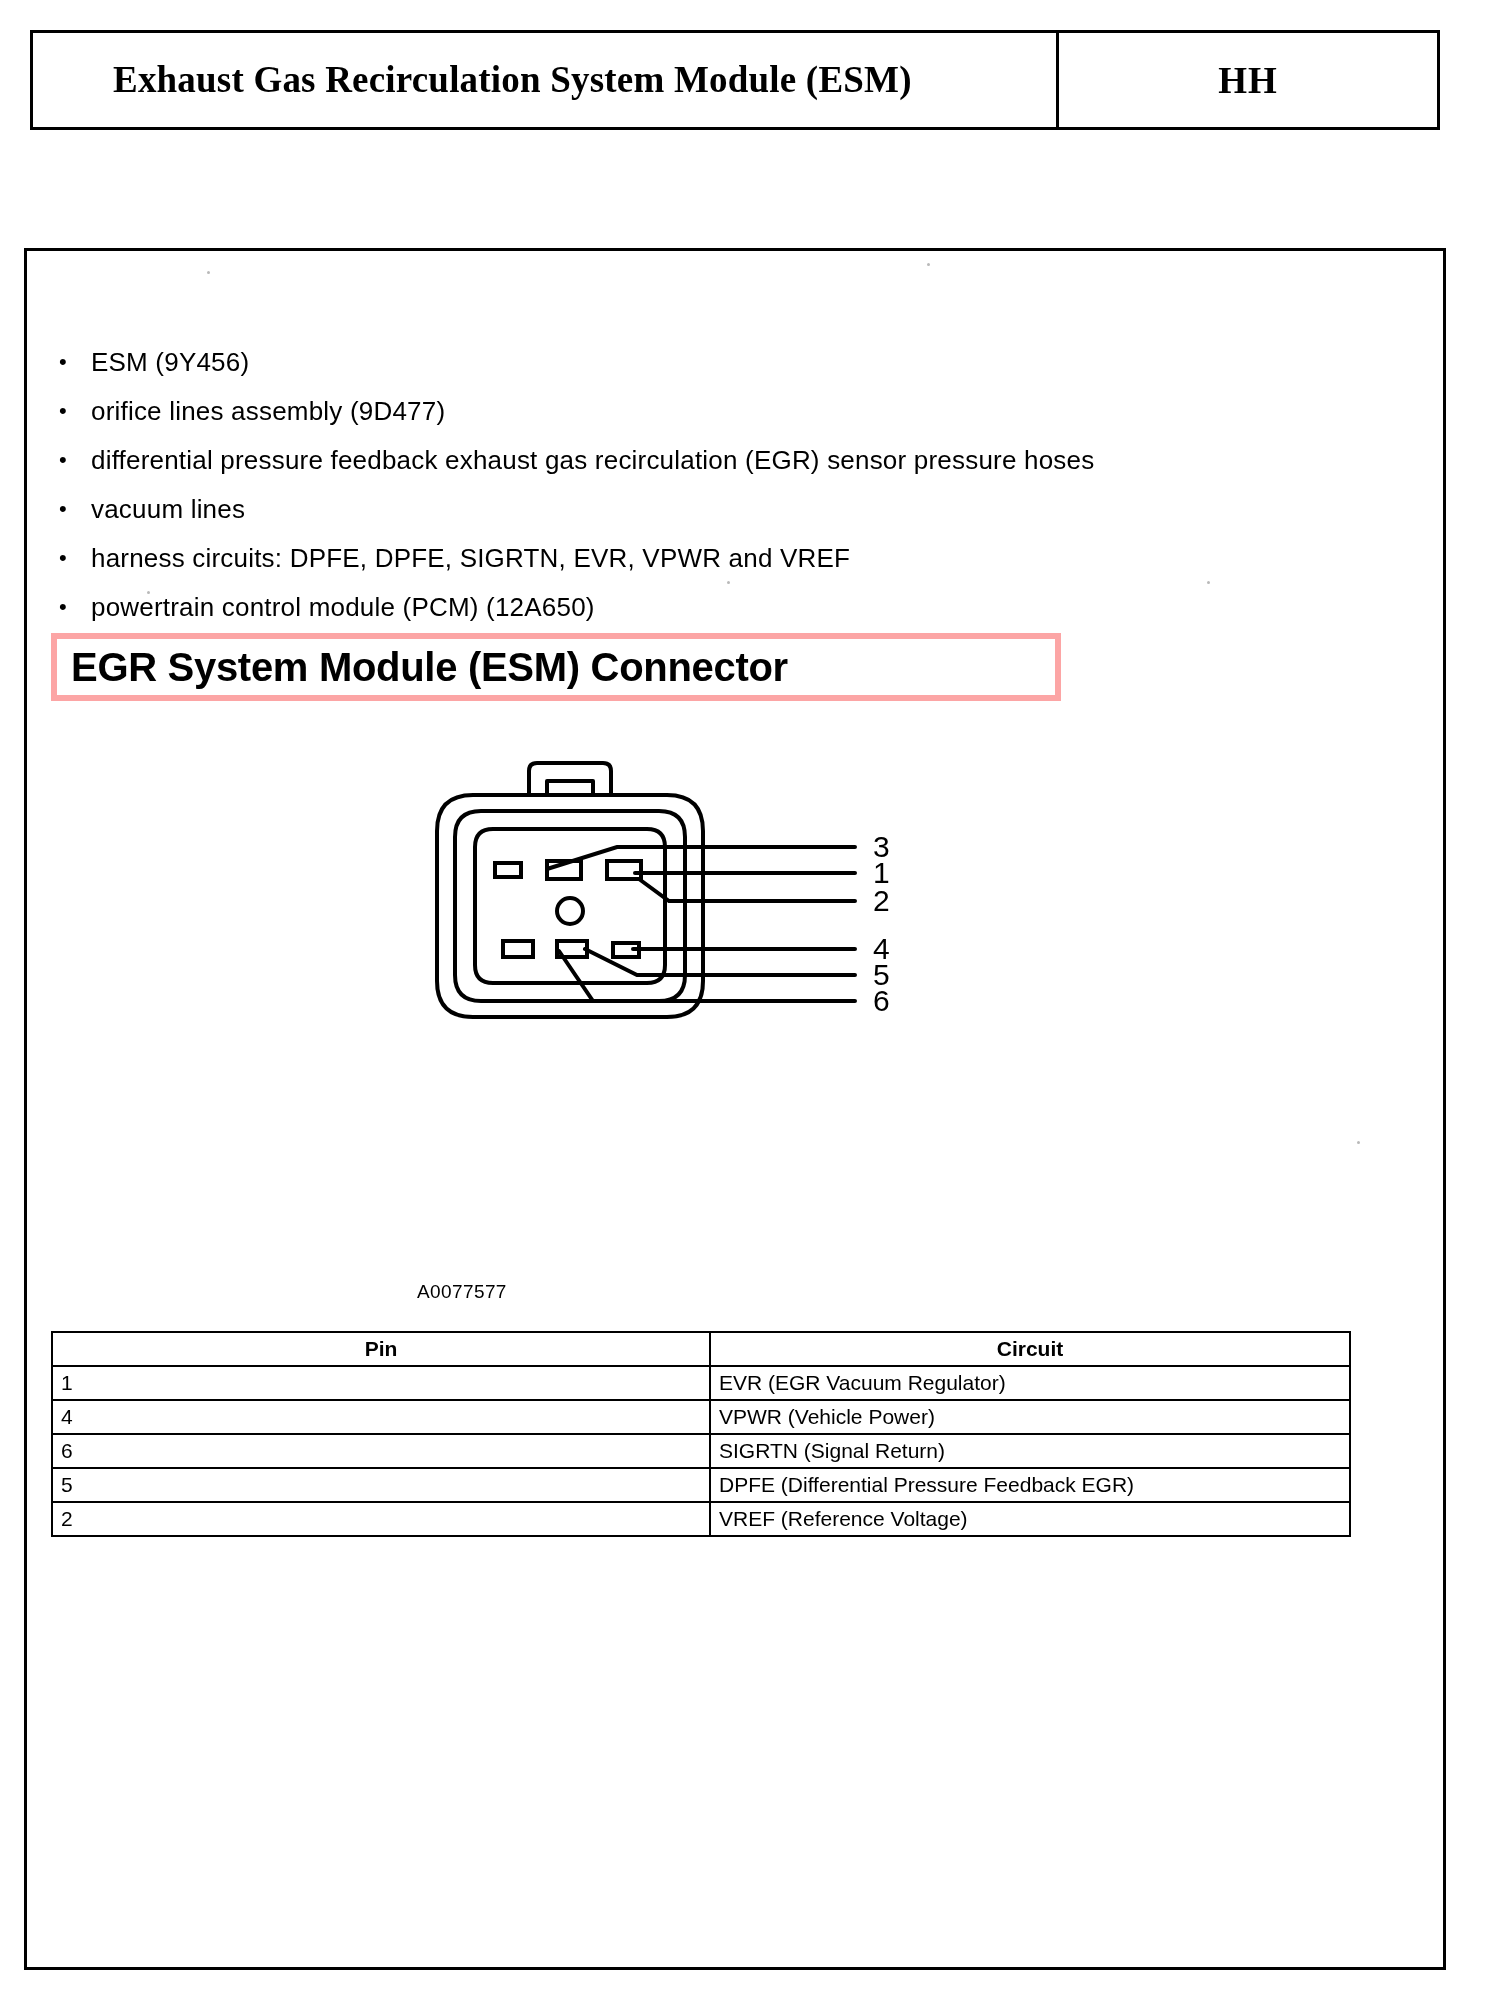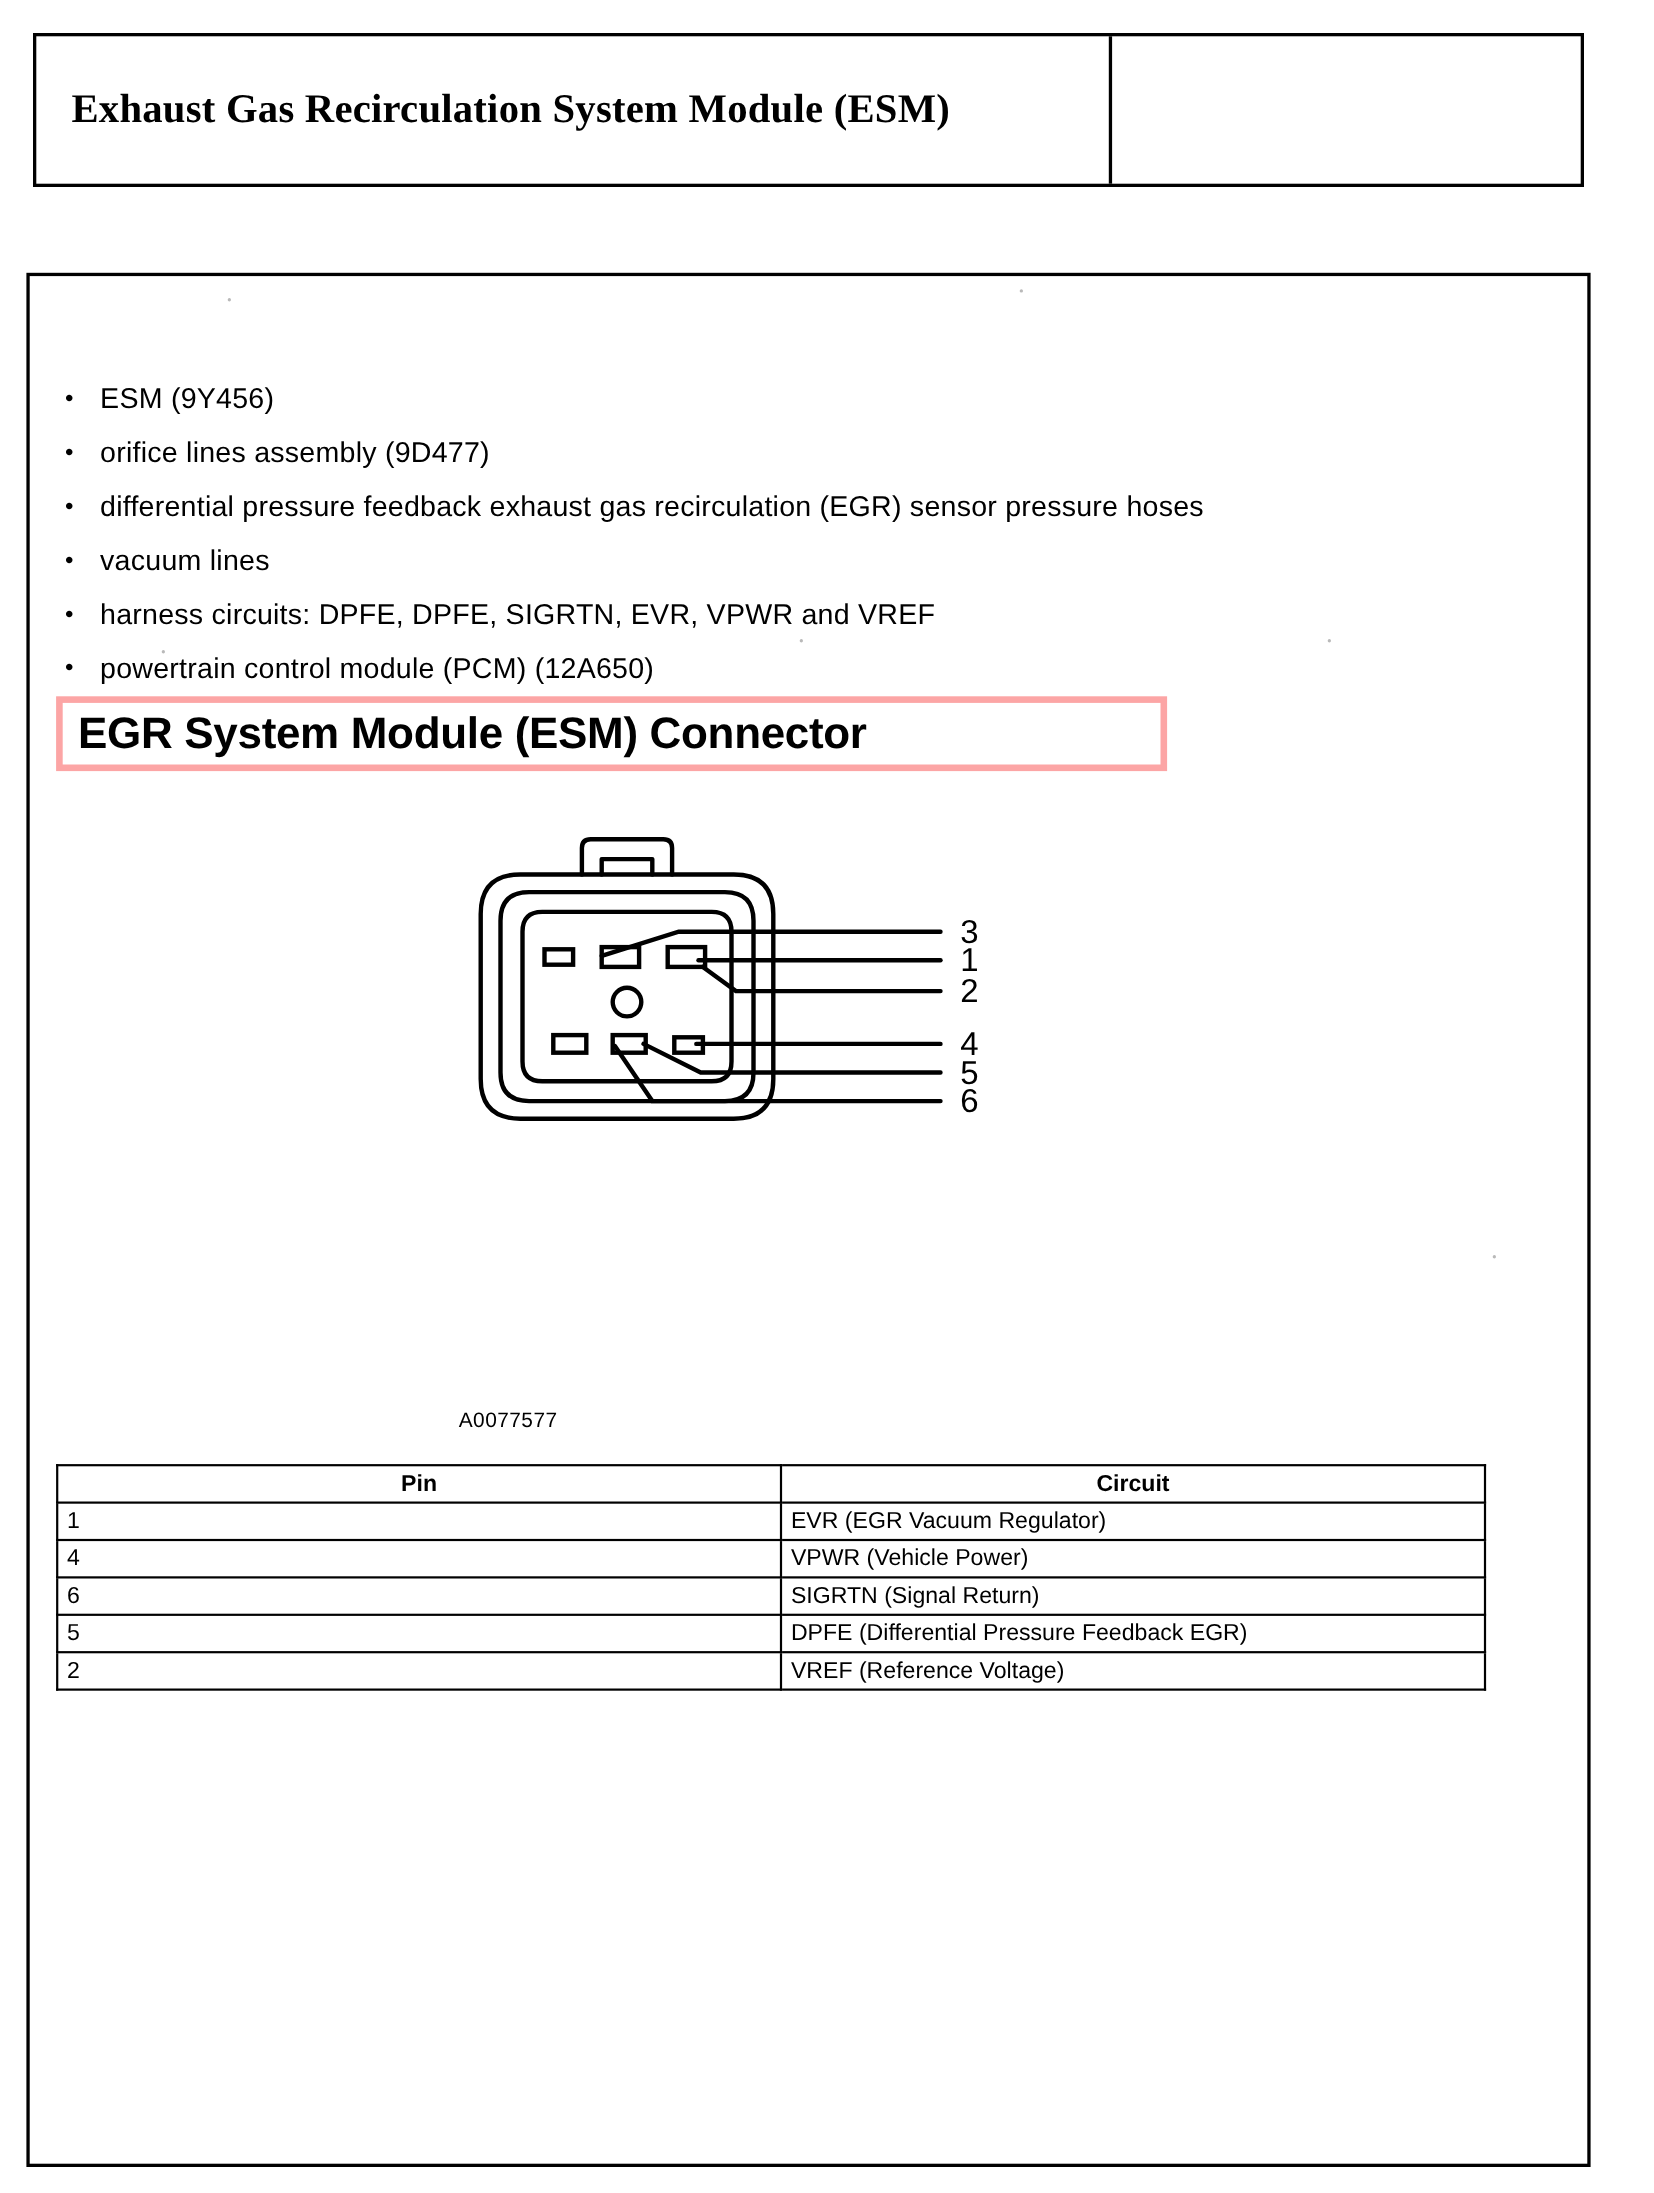--- a/index.html
+++ b/index.html
@@ -22,24 +22,25 @@
     width: 1504px;
     height: 1994px;
   }
 
   
   .header-box {
     position: absolute;
     left: 30px;
     top: 30px;
     width: 1410px;
-    height: 140px;
+    height: 100px;
     border: 3px solid #000;
     box-sizing: border-box;
     display: flex;
+    padding-left: 48px;
   }
   .header-title-cell {
     flex: 0 0 978px;
     border-right: 3px solid #000;
     box-sizing: border-box;
     display: flex;
     align-items: center;
     padding-left: 32px;
   }
   .header-title {
@@ -193,20 +194,23 @@
   }
 </style>
 </head>
 <body>
 
 <div class="page">
 
   <div class="header-box">
     <div class="header-title-cell">
       <div class="header-title">Exhaust Gas Recirculation System Module (ESM)</div>
+    </div>
+    <div class="header-code-cell">
+      <div class="header-code">HH</div>
     </div>
   </div>
 
   <div class="body-box">
 
 
     <div class="bullet-list">
       <div class="bullet-item">
         <span class="bullet-dot">•</span>
         <span class="bullet-text">ESM (9Y456)</span>

